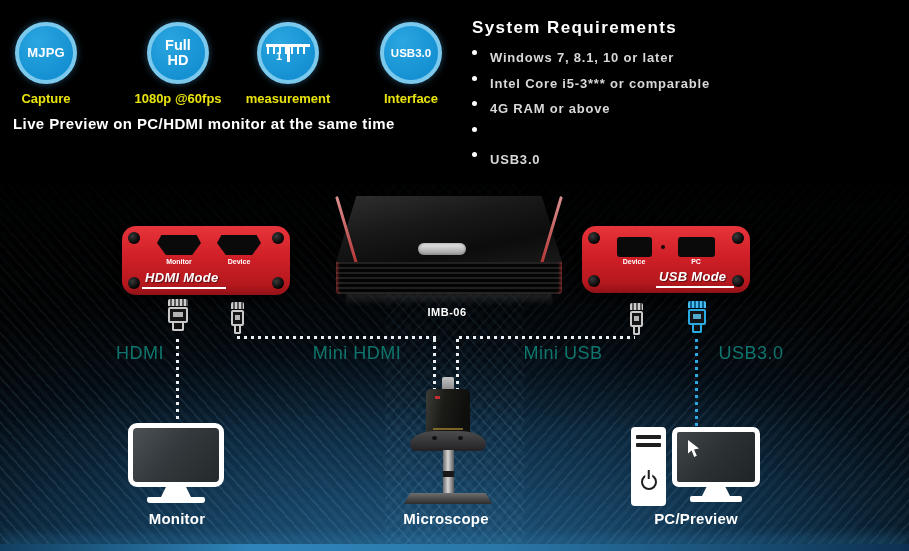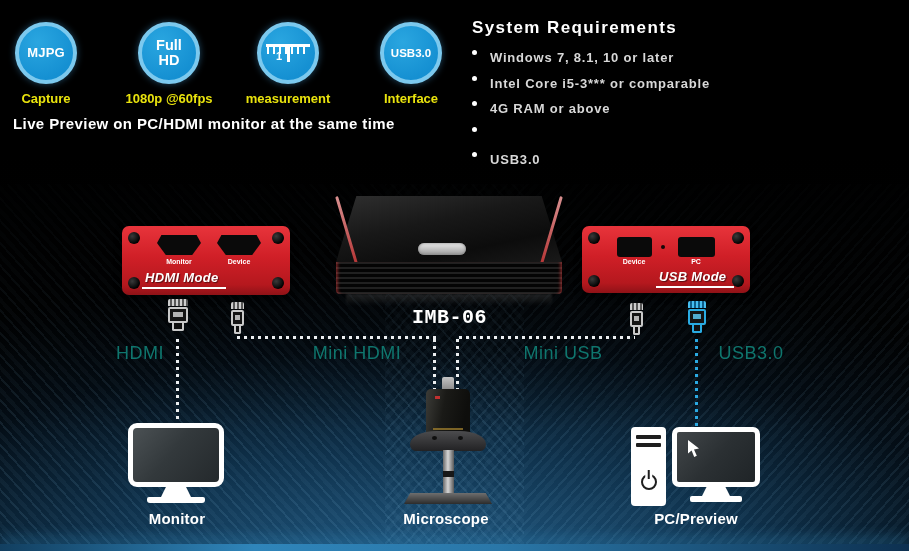--- a/index.html
+++ b/index.html
@@ -52,21 +52,21 @@
     font-weight:bold; letter-spacing:0.4px; white-space:nowrap; }
 
   
   .sysreq { position:absolute; left:472px; top:18px; }
   .sysreq-title { color:#fff; font-size:17px; font-weight:bold; letter-spacing:1.4px; margin-bottom:12px; }
   .sysreq-item { display:flex; align-items:flex-start; color:#d8d8d8; font-size:13px;
     font-weight:600; letter-spacing:0.8px; height:25.5px; white-space:nowrap; }
   .bullet { width:5px; height:5px; background:#fff; border-radius:50%; margin-right:13px; flex:none; }
 
   
-  .adapter { position:absolute; border-radius:7px;
+  .adapter { position:absolute; border-radius:14px;
     background: linear-gradient(180deg, #e8343b 0%, #d01f27 45%, #b5181e 85%, #8f1217 100%);
     box-shadow: 0 3px 7px rgba(0,0,0,0.65); }
   .adapter.hdmi { left:122px; top:226px; width:168px; height:69px; }
   .adapter.usb  { left:582px; top:226px; width:168px; height:67px; }
   .screw { position:absolute; width:12px; height:12px; border-radius:50%;
     background: radial-gradient(circle at 35% 35%, #3a3a3a, #000 72%); }
   .screw.tl { left:6px; top:6px; } .screw.tr { right:6px; top:6px; }
   .screw.bl { left:6px; bottom:6px; } .screw.br { right:6px; bottom:6px; }
   .port-hdmi { position:absolute; top:9px; width:44px; height:20px; background:#0a0a0a;
     clip-path: polygon(10% 0, 90% 0, 100% 40%, 80% 100%, 20% 100%, 0 40%); }
@@ -88,22 +88,22 @@
   .imb-edge.r { right:9px; transform: rotate(16.5deg); }
   .imb-badge { position:absolute; left:47%; top:47px; transform:translateX(-50%);
     width:48px; height:12px; border-radius:7px;
     background: linear-gradient(180deg, #ececec, #9a9a9a); box-shadow: inset 0 0 3px #777; }
   .imb-front { position:absolute; left:0; top:66px; width:226px; height:32px;
     background: repeating-linear-gradient(to bottom, #202020 0 2px, #040404 2px 5px);
     border-radius:0 0 4px 4px;
     box-shadow: inset 4px 0 3px -2px rgba(195,60,60,0.55), inset -4px 0 3px -2px rgba(195,60,60,0.55); }
   .imb-shadow { position:absolute; left:10px; top:98px; width:206px; height:12px;
     background: linear-gradient(to bottom, rgba(80,80,80,0.4), rgba(0,0,0,0)); filter: blur(1px); }
-  .imb-label { position:absolute; left:407px; top:306px; width:80px; text-align:right;
-    color:#fff; font-weight:bold; font-size:20px; letter-spacing:0.5px;font-family:Liberation Mono, monospace; }
+  .imb-label { position:absolute; left:407px; top:306px; width:80px; text-align:center;
+    color:#fff; font-weight:bold; font-size:11px; letter-spacing:0.5px; }
 
   
   .plug { position:absolute; display:flex; flex-direction:column; align-items:center; }
   .plug-cap { width:100%; height:7px; border-radius:2px 2px 0 0;
     background: repeating-linear-gradient(to right, #cdcdcd 0 2px, #585858 2px 4px); }
   .plug-body { width:100%; height:16px; border:2px solid #c9c9c9; border-radius:2px;
     background:#141414; margin-top:1px; position:relative; }
   .plug-body::after { content:""; position:absolute; left:20%; top:28%; width:60%; height:42%;
     background:#cfcfcf; opacity:0.85; }
   .plug-tip { width:58%; height:8px; border:2px solid #c9c9c9; border-top:none;
@@ -182,21 +182,21 @@
 
   <div class="content">
 
     <div class="feat" style="left:-16px;">
       <div class="feat-circle">
         <span class="feat-badge-1">MJPG</span>
       </div>
       <div class="feat-label">Capture</div>
     </div>
 
-    <div class="feat" style="left:107px;">
+    <div class="feat" style="left:116px;">
       <div class="feat-circle">
         <span class="feat-badge-2">Full</span>
         <span class="feat-badge-2">HD</span>
       </div>
       <div class="feat-label">1080p @60fps</div>
     </div>
 
     <div class="feat" style="left:226px;">
       <div class="feat-circle">
         <span class="ruler">

